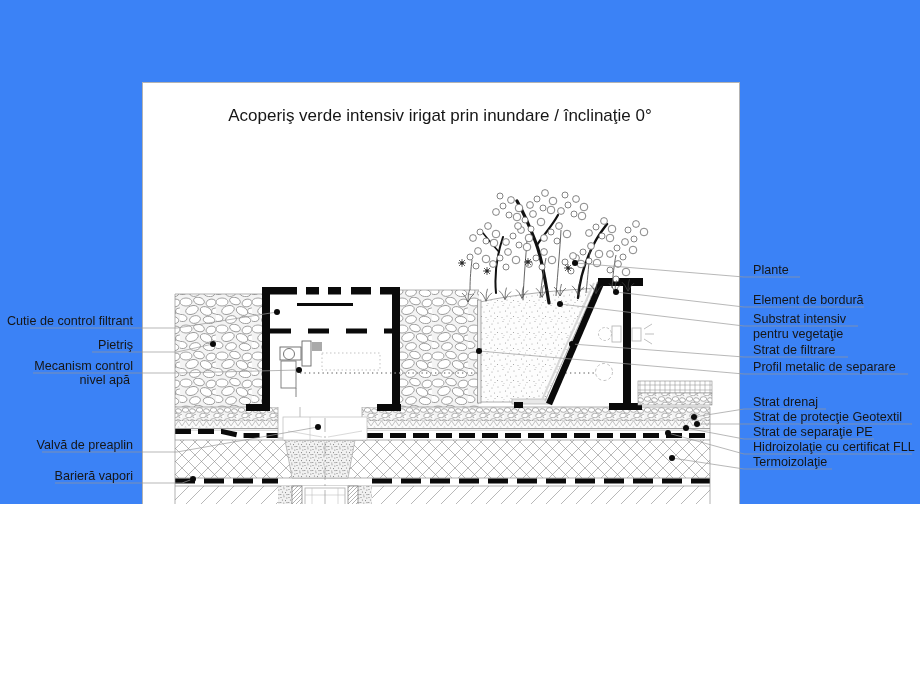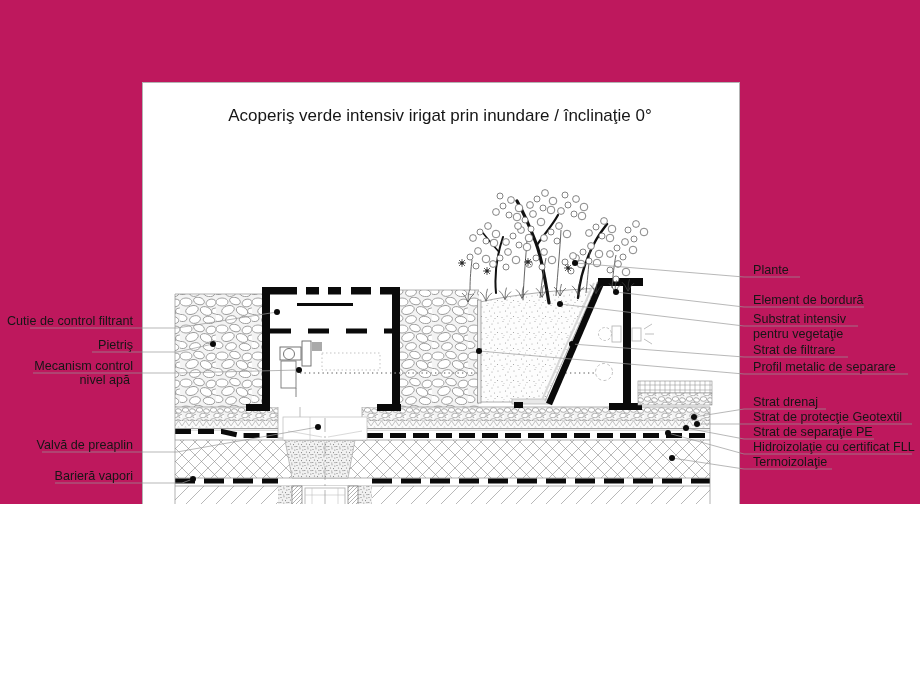--- a/index.html
+++ b/index.html
@@ -1,16 +1,16 @@
 <!DOCTYPE html>
 <html><head>
 <meta charset="utf-8">
 <style>
   html,body{margin:0;padding:0;background:#fff;}
-  .canvas{position:relative;width:920px;height:504px;background:#be185d;overflow:hidden;
+  .canvas{position:relative;width:920px;height:504px;background:#3b82f6;overflow:hidden;
           font-family:"Liberation Sans",sans-serif;}
   svg{position:absolute;left:0;top:0;}
   .lbl{font-family:"Liberation Sans",sans-serif;font-size:12.6px;fill:#161616;}
   .lblL{text-anchor:end;}
   .lblR{text-anchor:start;}
   .title{font-family:"Liberation Sans",sans-serif;font-size:17px;fill:#161616;text-anchor:middle;}
   .leader{stroke:#9a9a9a;stroke-width:0.7;fill:none;}
   .thin{stroke:#8f8f8f;stroke-width:0.7;fill:none;}
   .xthin{stroke:#bfbfbf;stroke-width:0.6;fill:none;}
   .blk{fill:#0a0a0a;}

